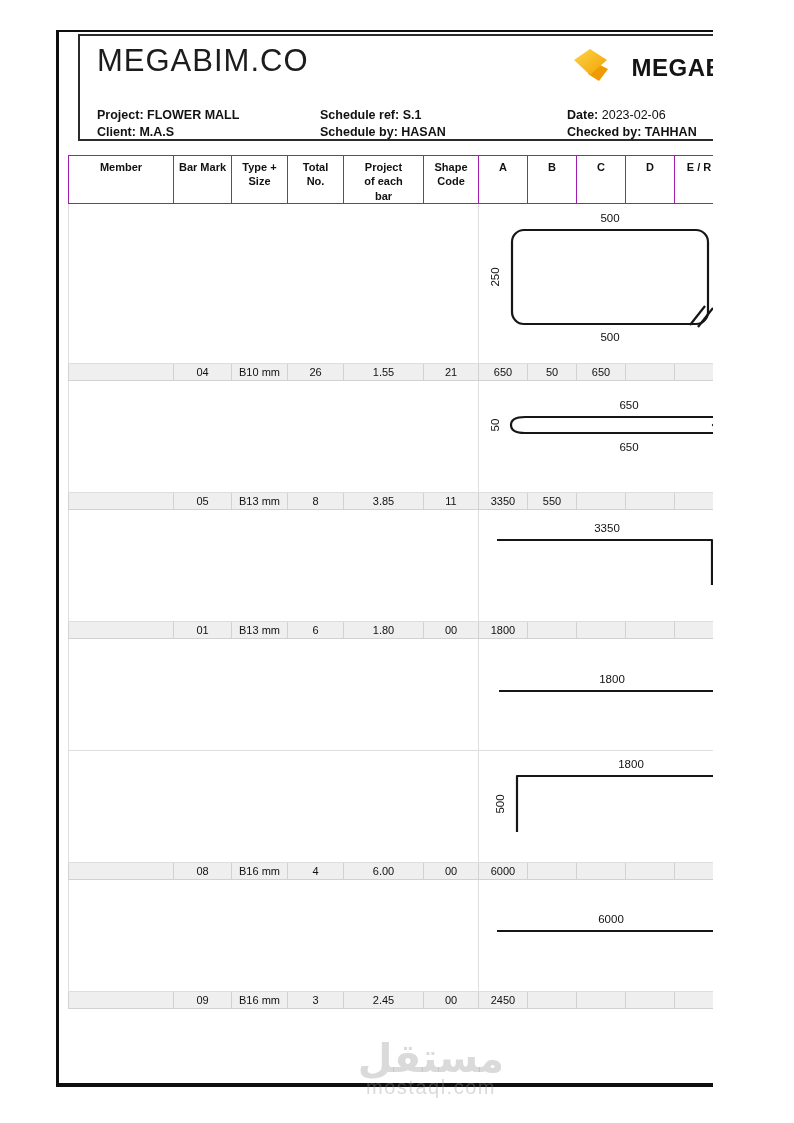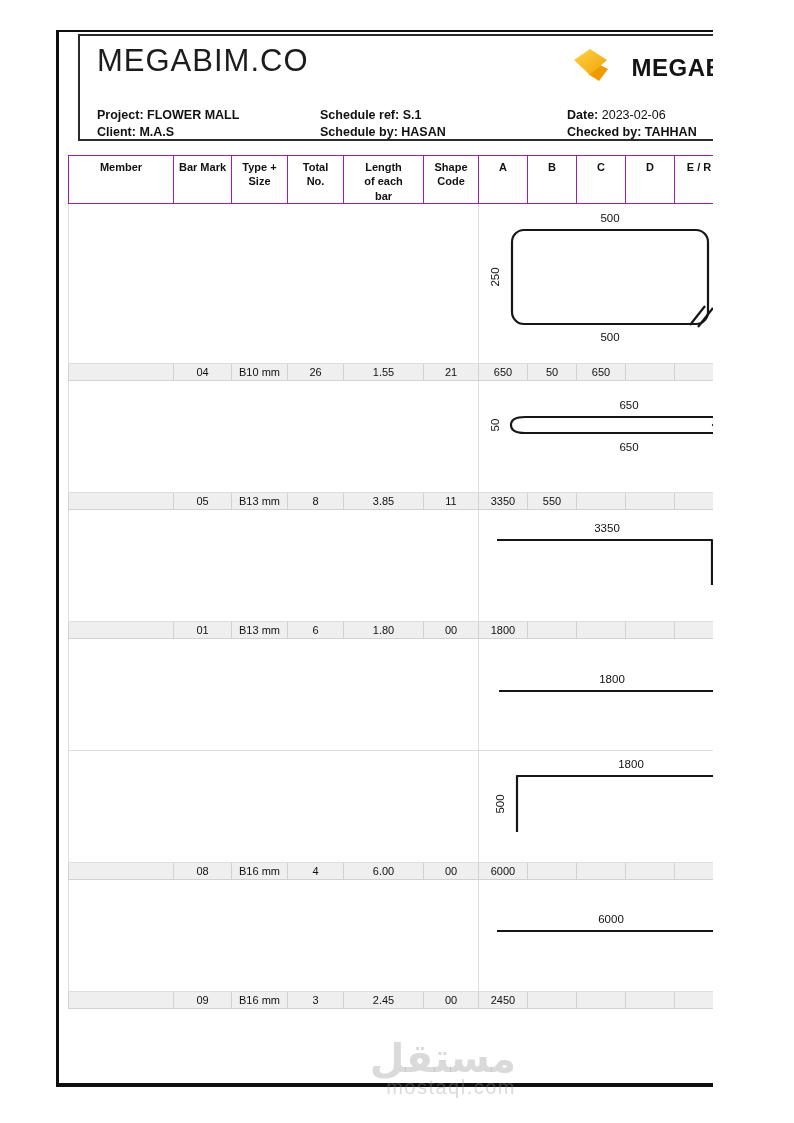--- a/index.html
+++ b/index.html
@@ -41,21 +41,21 @@
     font-size: 11px; text-align: center; padding: 0; vertical-align: middle; }
   table.bbs tr.shape td { height: 112px; background: #fff; border: 1px solid #dedede; padding: 0; }
   table.bbs tr.shape.tall td { height: 160px; }
   .shape-cell { position: relative; }
   .shape-cell svg { display: block; }
   .st { fill: none; stroke: #161616; stroke-width: 2.2px; stroke-linejoin: round; }
   .dim { font-size: 11.5px; fill: #101010; text-anchor: middle;
     font-family: "Liberation Sans", sans-serif; }
 
   
-  .watermark { position: absolute; left: 325px; top: 1036px; width: 170px; text-align: right;
+  .watermark { position: absolute; left: 325px; top: 1036px; width: 170px; text-align: center;
     z-index: 4; pointer-events: none; }
   .watermark-ar { font-size: 40px; font-weight: 700; color: rgba(150,150,150,0.35);
     line-height: 1.1; font-family: "DejaVu Sans", sans-serif; }
   .watermark-domain { font-size: 20px; letter-spacing: 1.5px; color: rgba(150,150,150,0.35);
     margin-top: -4px; font-family: Liberation Sans, sans-serif; }
   .page-number { position: absolute; left: 733px; top: 1089px; font-size: 13px; color: #0d0d0d; }
 </style>
 </head>
 <body>
 
@@ -106,21 +106,21 @@
           <col style="width:46px">
       </colgroup>
       <thead>
         <tr>
           <th>Member</th>
           <th>Bar Mark</th>
           <th>Type +
 Size</th>
           <th>Total
 No.</th>
-          <th>Length
+          <th>Project
 of each
 bar</th>
           <th>Shape
 Code</th>
           <th>A</th>
           <th>B</th>
           <th>C</th>
           <th>D</th>
           <th>E / R</th>
           <th>Rev</th>

